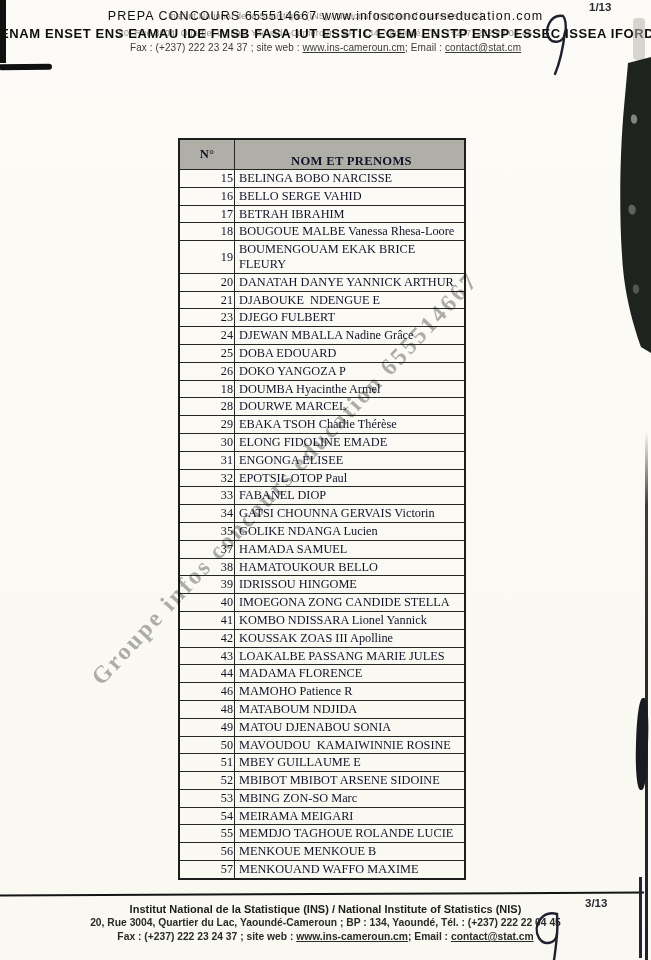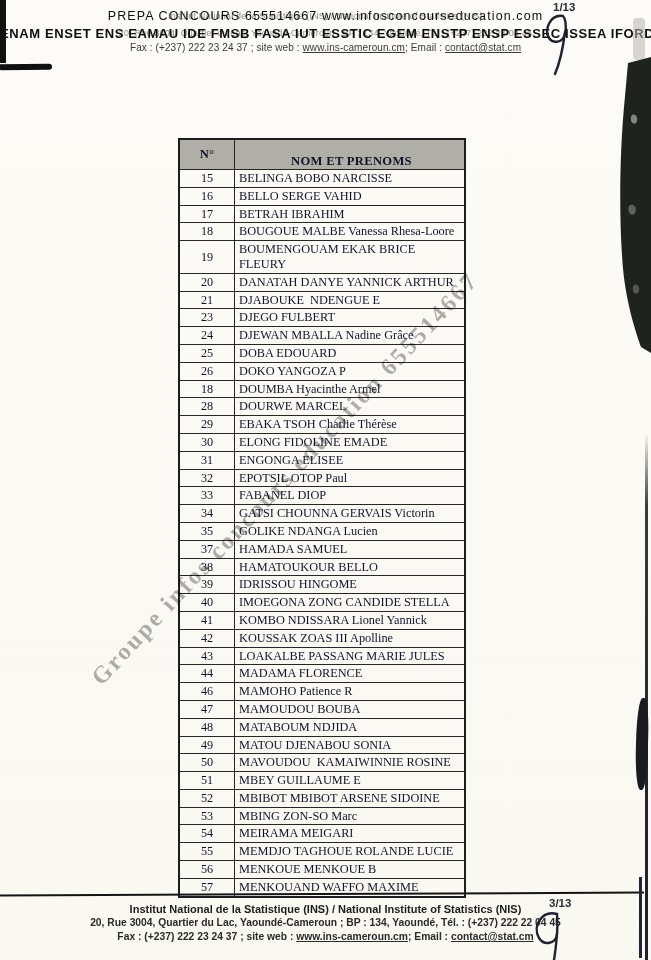--- a/index.html
+++ b/index.html
@@ -12,39 +12,39 @@
   .centered{left:0;width:651px;text-align:center;white-space:nowrap;}
 
   
   .faint-line{color:#8f8d86;font-size:9px;letter-spacing:.2px;}
   .wm-bold1{top:9px;font-weight:normal;font-size:12.5px;letter-spacing:1.1px;color:#0e0e0e;}
   .wm-bold2{top:26px;font-weight:bold;font-size:13px;letter-spacing:.6px;color:#0d0d0d;}
   .faint1{top:11px;}
   .faint2{top:28px;}
   .fax-line{top:42px;font-size:10px;color:#3a3a38;letter-spacing:.1px;}
   .fax-line .lnk{text-decoration:underline;}
-  .pageno{font-size:11.5px;color:#2b2b33;font-weight:bold;}
+  .pageno{font-size:11.5px;color:#2b2b33;font-weight:bold;margin-left:36px;}
   .pageno-top{top:1px;left:553px;}
   .pageno-bottom{top:897px;left:549px;}
 
   
   table.roster{
     position:absolute;left:178px;top:138px;width:288px;
     border-collapse:collapse;table-layout:fixed;
     font-family:"Liberation Serif",serif;color:#12122a;
     border:2px solid #1d1d1d;
   }
   .roster th,.roster td{border:1px solid #262626;overflow:hidden;}
   .roster th{
     background:#b0afa7;font-size:12.6px;height:14px;
     text-align:center;padding:14px 0 0 4px;letter-spacing:.3px;
   }
   .roster th.numcol{width:54px;text-align:center;padding:0;}
   .roster td{height:14.6px;line-height:14.8px;}
-  .roster td.num{text-align:center;font-size:12.2px;}
+  .roster td.num{text-align:right;font-size:12.2px;}
   .roster td.name{font-size:12.3px;padding-left:4px;white-space:pre-wrap;margin-top:8px;}
 
   
   .footer-rule{top:893px;left:0;width:644px;height:2px;background:#141414;transform:rotate(-.25deg);}
   .f1{top:903px;font-weight:bold;font-size:11px;color:#1c1c1c;}
   .f2{top:917px;font-weight:bold;font-size:10.3px;color:#2a2a2a;}
   .f3{top:931px;font-weight:bold;font-size:10.3px;color:#2a2a2a;}
   .f3 .lnk{text-decoration:underline;}
 
   
@@ -229,24 +229,20 @@
     <td class="num">44</td>
     <td class="name">MADAMA FLORENCE</td>
   </tr>
 
 
   <tr>
     <td class="num">46</td>
     <td class="name">MAMOHO Patience R</td>
   </tr>
 
-  <tr>
-    <td class="num">47</td>
-    <td class="name">MAMOUDOU BOUBA</td>
-  </tr>
 
   <tr>
     <td class="num">48</td>
     <td class="name">MATABOUM NDJIDA</td>
   </tr>
 
   <tr>
     <td class="num">49</td>
     <td class="name">MATOU DJENABOU SONIA</td>
   </tr>

